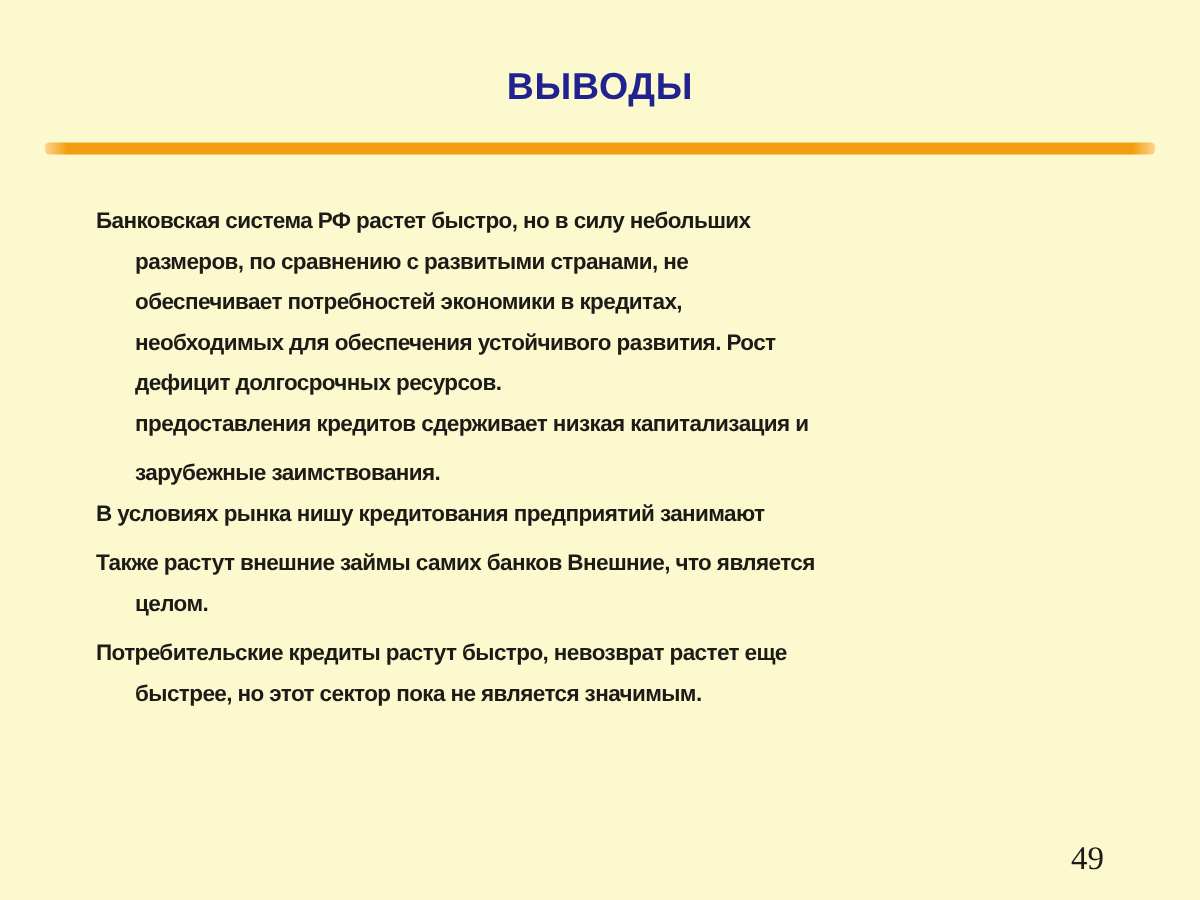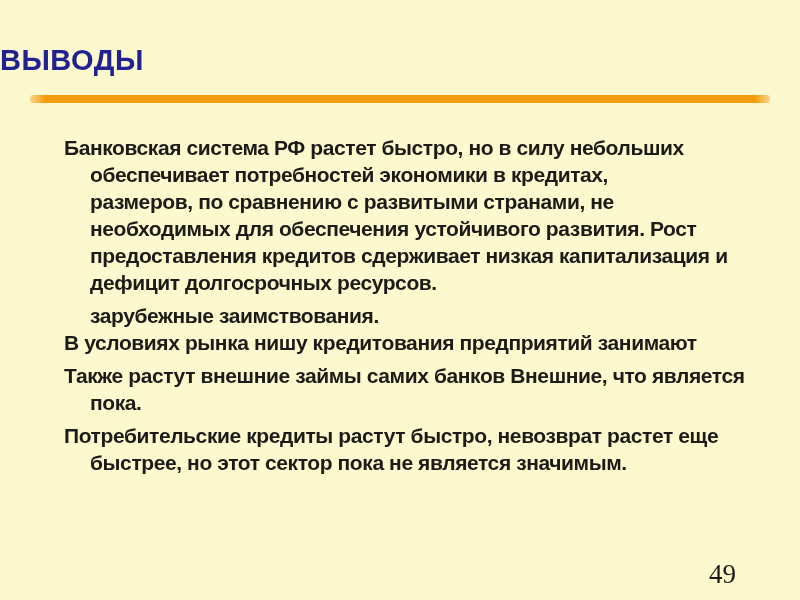--- a/index.html
+++ b/index.html
@@ -13,21 +13,22 @@
     height: 600px;
     background: #FCF9CE;
     overflow: hidden;
     font-family: "Liberation Sans", sans-serif;
   }
   .slide-title {
     position: absolute;
     top: 44px;
     left: 0;
     width: 100%;
-    font-size: 29px;
+    text-align: center;
+    font-size: 25px;
     font-weight: bold;
     letter-spacing: 0.5px;
     color: #21218F;
   }
   .title-rule {
     position: absolute;
     top: 95px;
     left: 30px;
     width: 740px;
     height: 8px;
@@ -43,65 +44,65 @@
   }
   .para {
     margin: 0 0 0 0;
     padding-top: 6px;
   }
   .para:first-child {
     padding-top: 0;
   }
   .line {
     white-space: nowrap;
-    font-size: 21px;
+    font-size: 15px;
     font-weight: bold;
     letter-spacing: -0.4px;
     line-height: 27px;
   }
   .line.cont {
     padding-left: 26px;
   }
   .page-number {
     position: absolute;
     top: 559px;
     right: 64px;
     font-family: "Liberation Serif", serif;
-    font-size: 27px;
+    font-size: 22px;
     color: #1C1B17;
   }
 </style>
 </head>
 <body>
 
 <div class="slide">
 
   <div class="slide-title">ВЫВОДЫ</div>
 
   <div class="title-rule"></div>
 
   <div class="body-text">
 
     <div class="para">
       <div class="line first">Банковская система РФ растет быстро, но в силу небольших</div>
+      <div class="line cont">размеров, по сравнению с развитыми странами, не</div>
       <div class="line cont">обеспечивает потребностей экономики в кредитах,</div>
-      <div class="line cont">размеров, по сравнению с развитыми странами, не</div>
       <div class="line cont">необходимых для обеспечения устойчивого развития. Рост</div>
+      <div class="line cont">дефицит долгосрочных ресурсов.</div>
       <div class="line cont">предоставления кредитов сдерживает низкая капитализация и</div>
-      <div class="line cont">дефицит долгосрочных ресурсов.</div>
     </div>
 
     <div class="para">
       <div class="line cont">зарубежные заимствования.</div>
       <div class="line first">В условиях рынка нишу кредитования предприятий занимают</div>
     </div>
 
     <div class="para">
       <div class="line first">Также растут внешние займы самих банков Внешние, что является</div>
-      <div class="line cont">пока.</div>
+      <div class="line cont">целом.</div>
     </div>
 
     <div class="para">
       <div class="line first">Потребительские кредиты растут быстро, невозврат растет еще</div>
       <div class="line cont">быстрее, но этот сектор пока не является значимым.</div>
     </div>
 
   </div>
 
   <div class="page-number">49</div>

